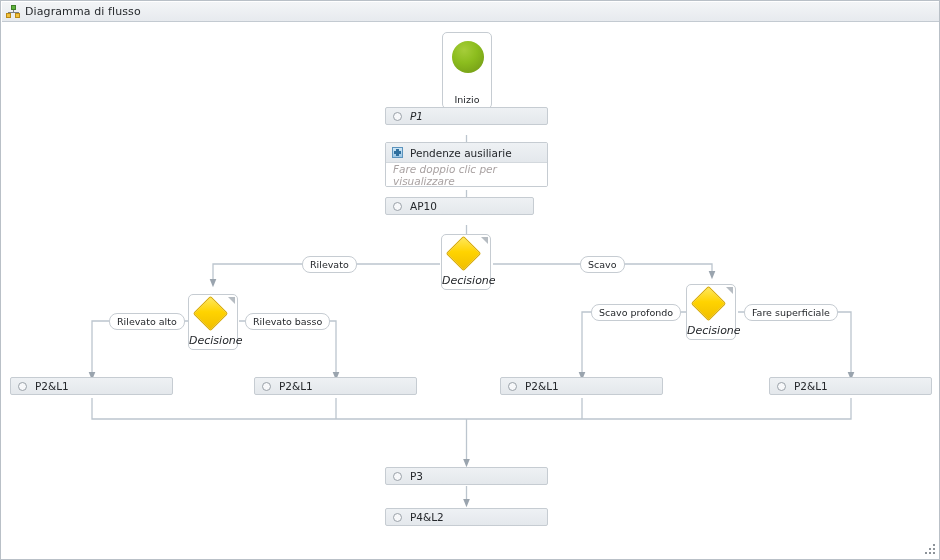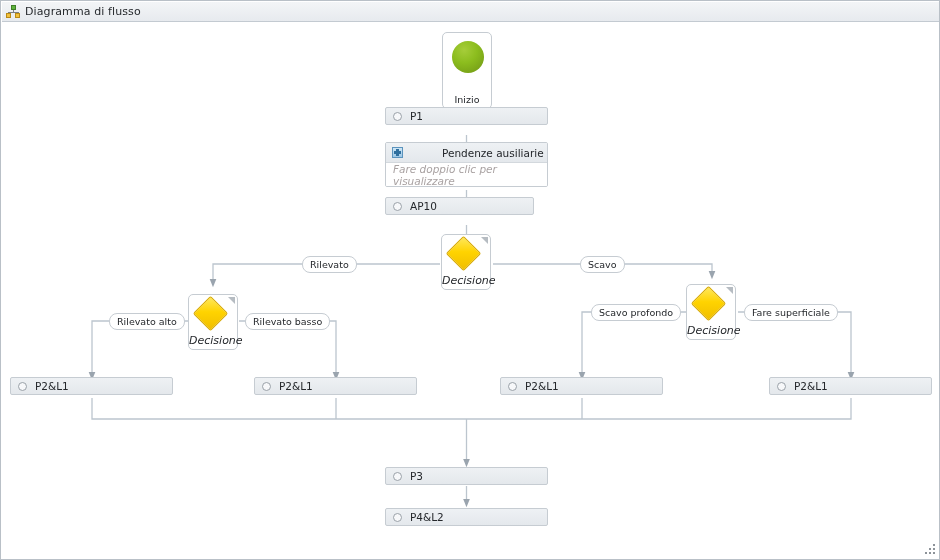--- a/index.html
+++ b/index.html
@@ -69,21 +69,21 @@
     background:#ffffff;
     border:1px solid #c6ccd2;
     border-radius:2px;
     overflow:hidden;
   }
   .comp .chead{
     height:19px;
     background:linear-gradient(to bottom,#eef1f4 0%,#e4e8ec 100%);
     border-bottom:1px solid #d3d8dd;
     display:flex;align-items:center;padding-left:6px;
-    font-size:10.5px;color:#24272b;gap:32px;
+    font-size:10.5px;color:#24272b;
   }
   .comp .cbody{
     height:24px;display:flex;align-items:center;padding-left:7px;
     font-size:10.5px;color:#a9a2a2;font-style:italic;
     background:#ffffff;
   }
   .blueicon{
     position:relative;width:11px;height:11px;flex:0 0 11px;margin-right:7px;
     background:linear-gradient(to bottom,#cfe6f5,#9cc7e6);
     border:1px solid #5b93bd;box-sizing:border-box;
@@ -207,21 +207,21 @@
 
         <path d="M464.5,464 L464.5,481" marker-end="url(#ah)"></path>
       </g>
     </svg>
 
     <div class="node start" style="left:440px;top:10px;">
       <span class="circle"></span>
       <span class="slabel">Inizio</span>
     </div>
 
-    <div class="node proc" style="left:383px;top:85px;width:163px;">
+    <div class="node proc" style="left:383px;top:85px;width:163px;font-style:italic;">
       <span class="ring"></span>
       <span>P1</span>
     </div>
 
     <div class="node comp" style="left:383px;top:120px;width:163px;height:45px;">
       <div class="chead">
         <span class="blueicon"></span>
         <span>Pendenze ausiliarie</span>
       </div>
       <div class="cbody">Fare doppio clic per visualizzare</div>

